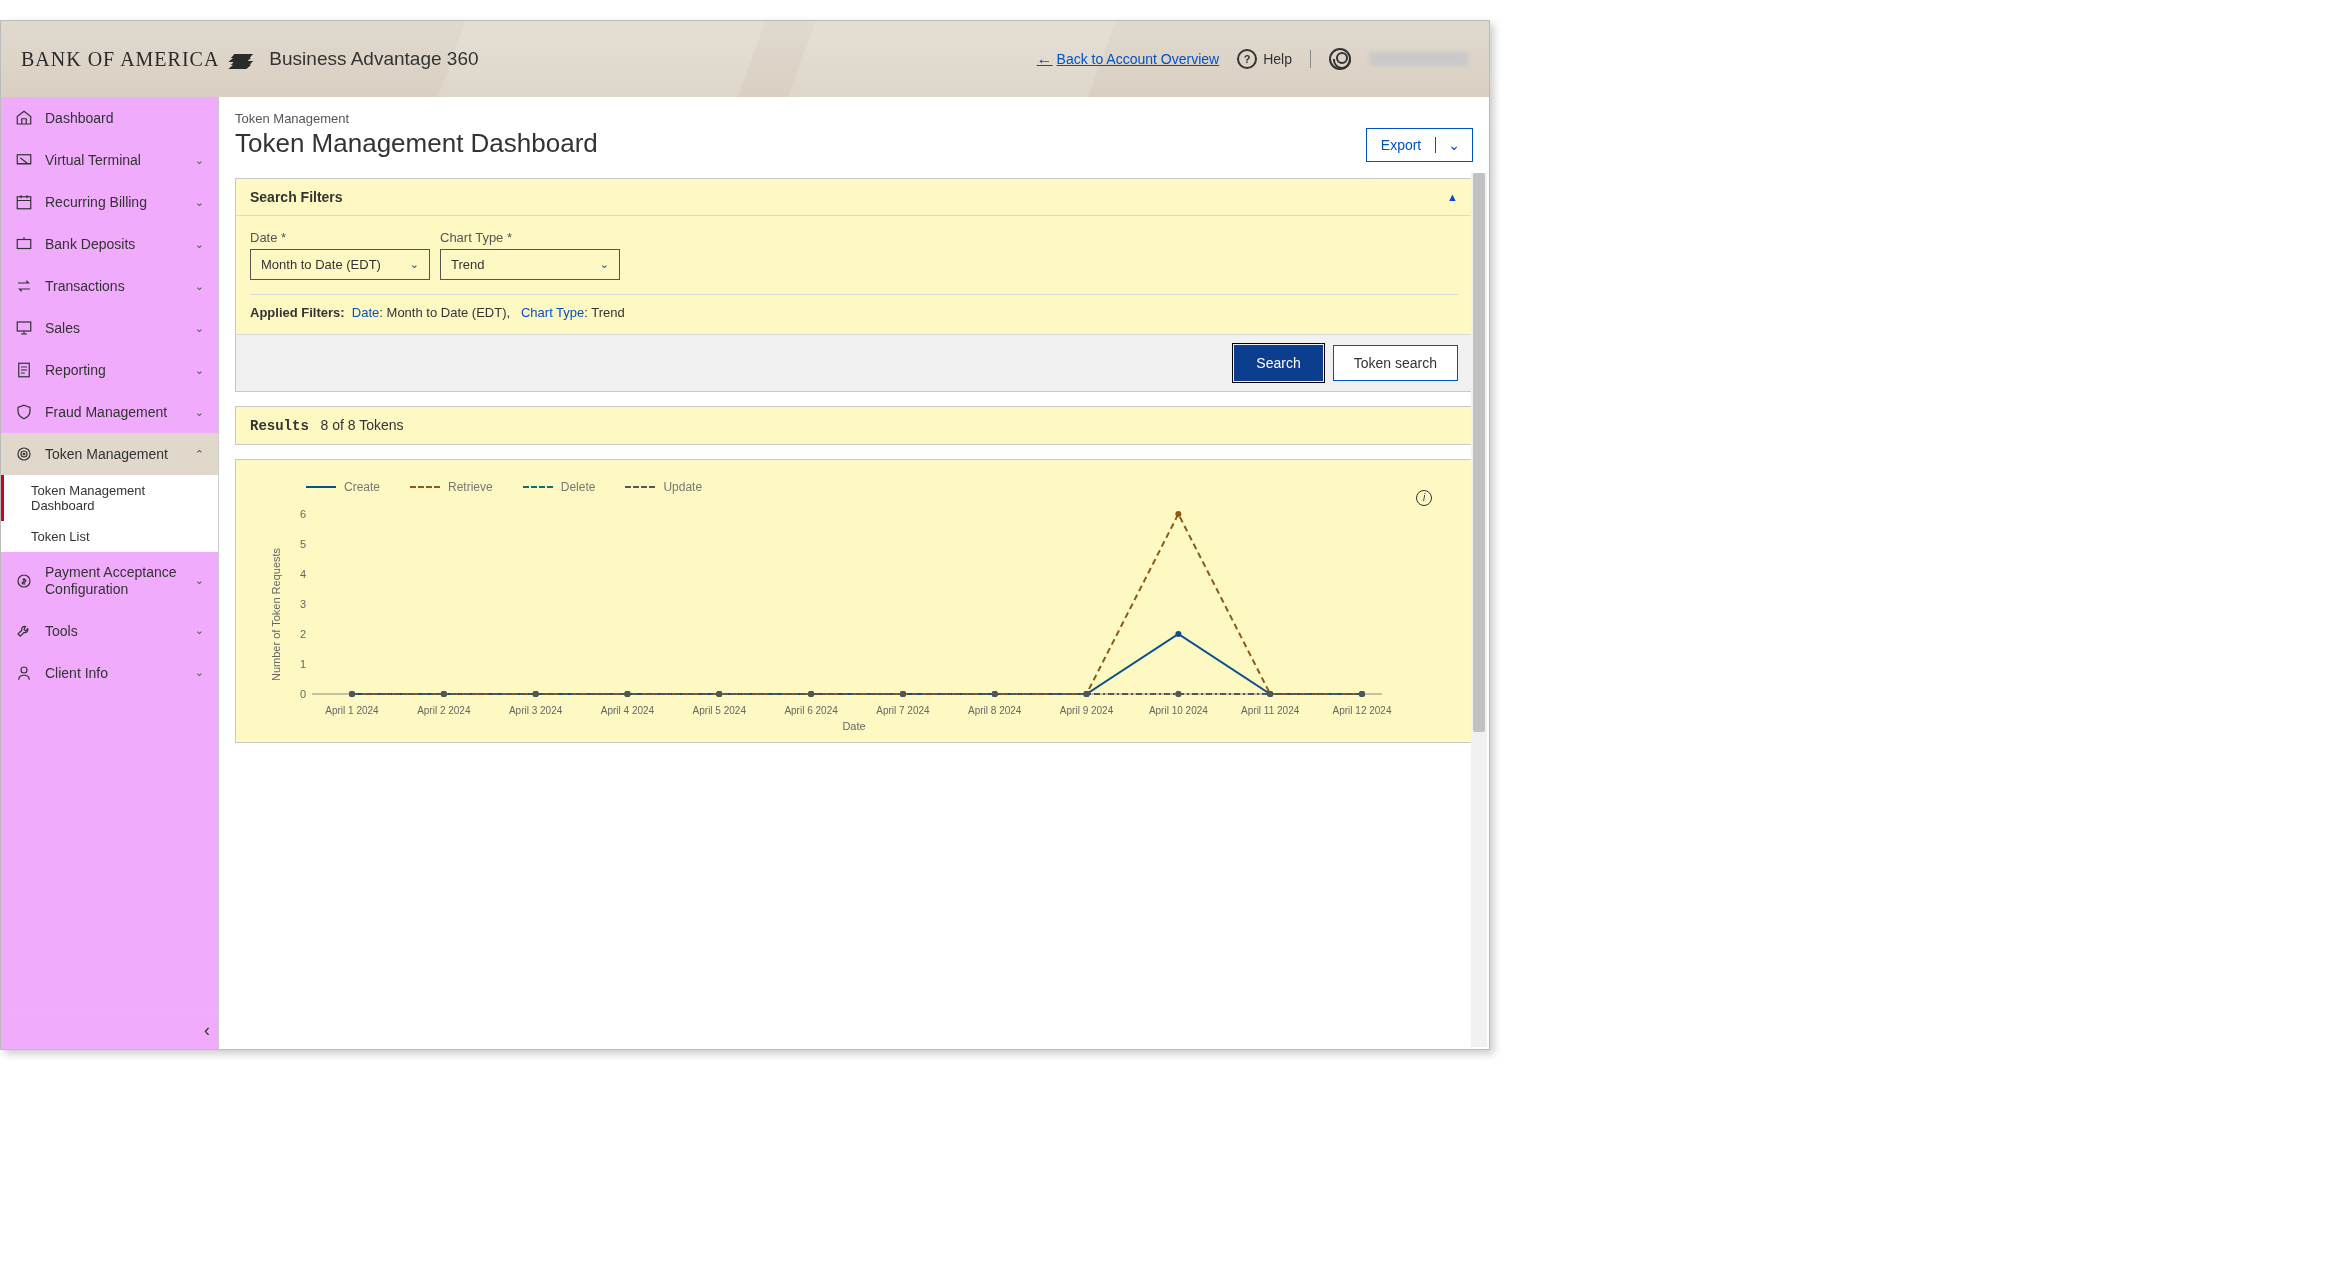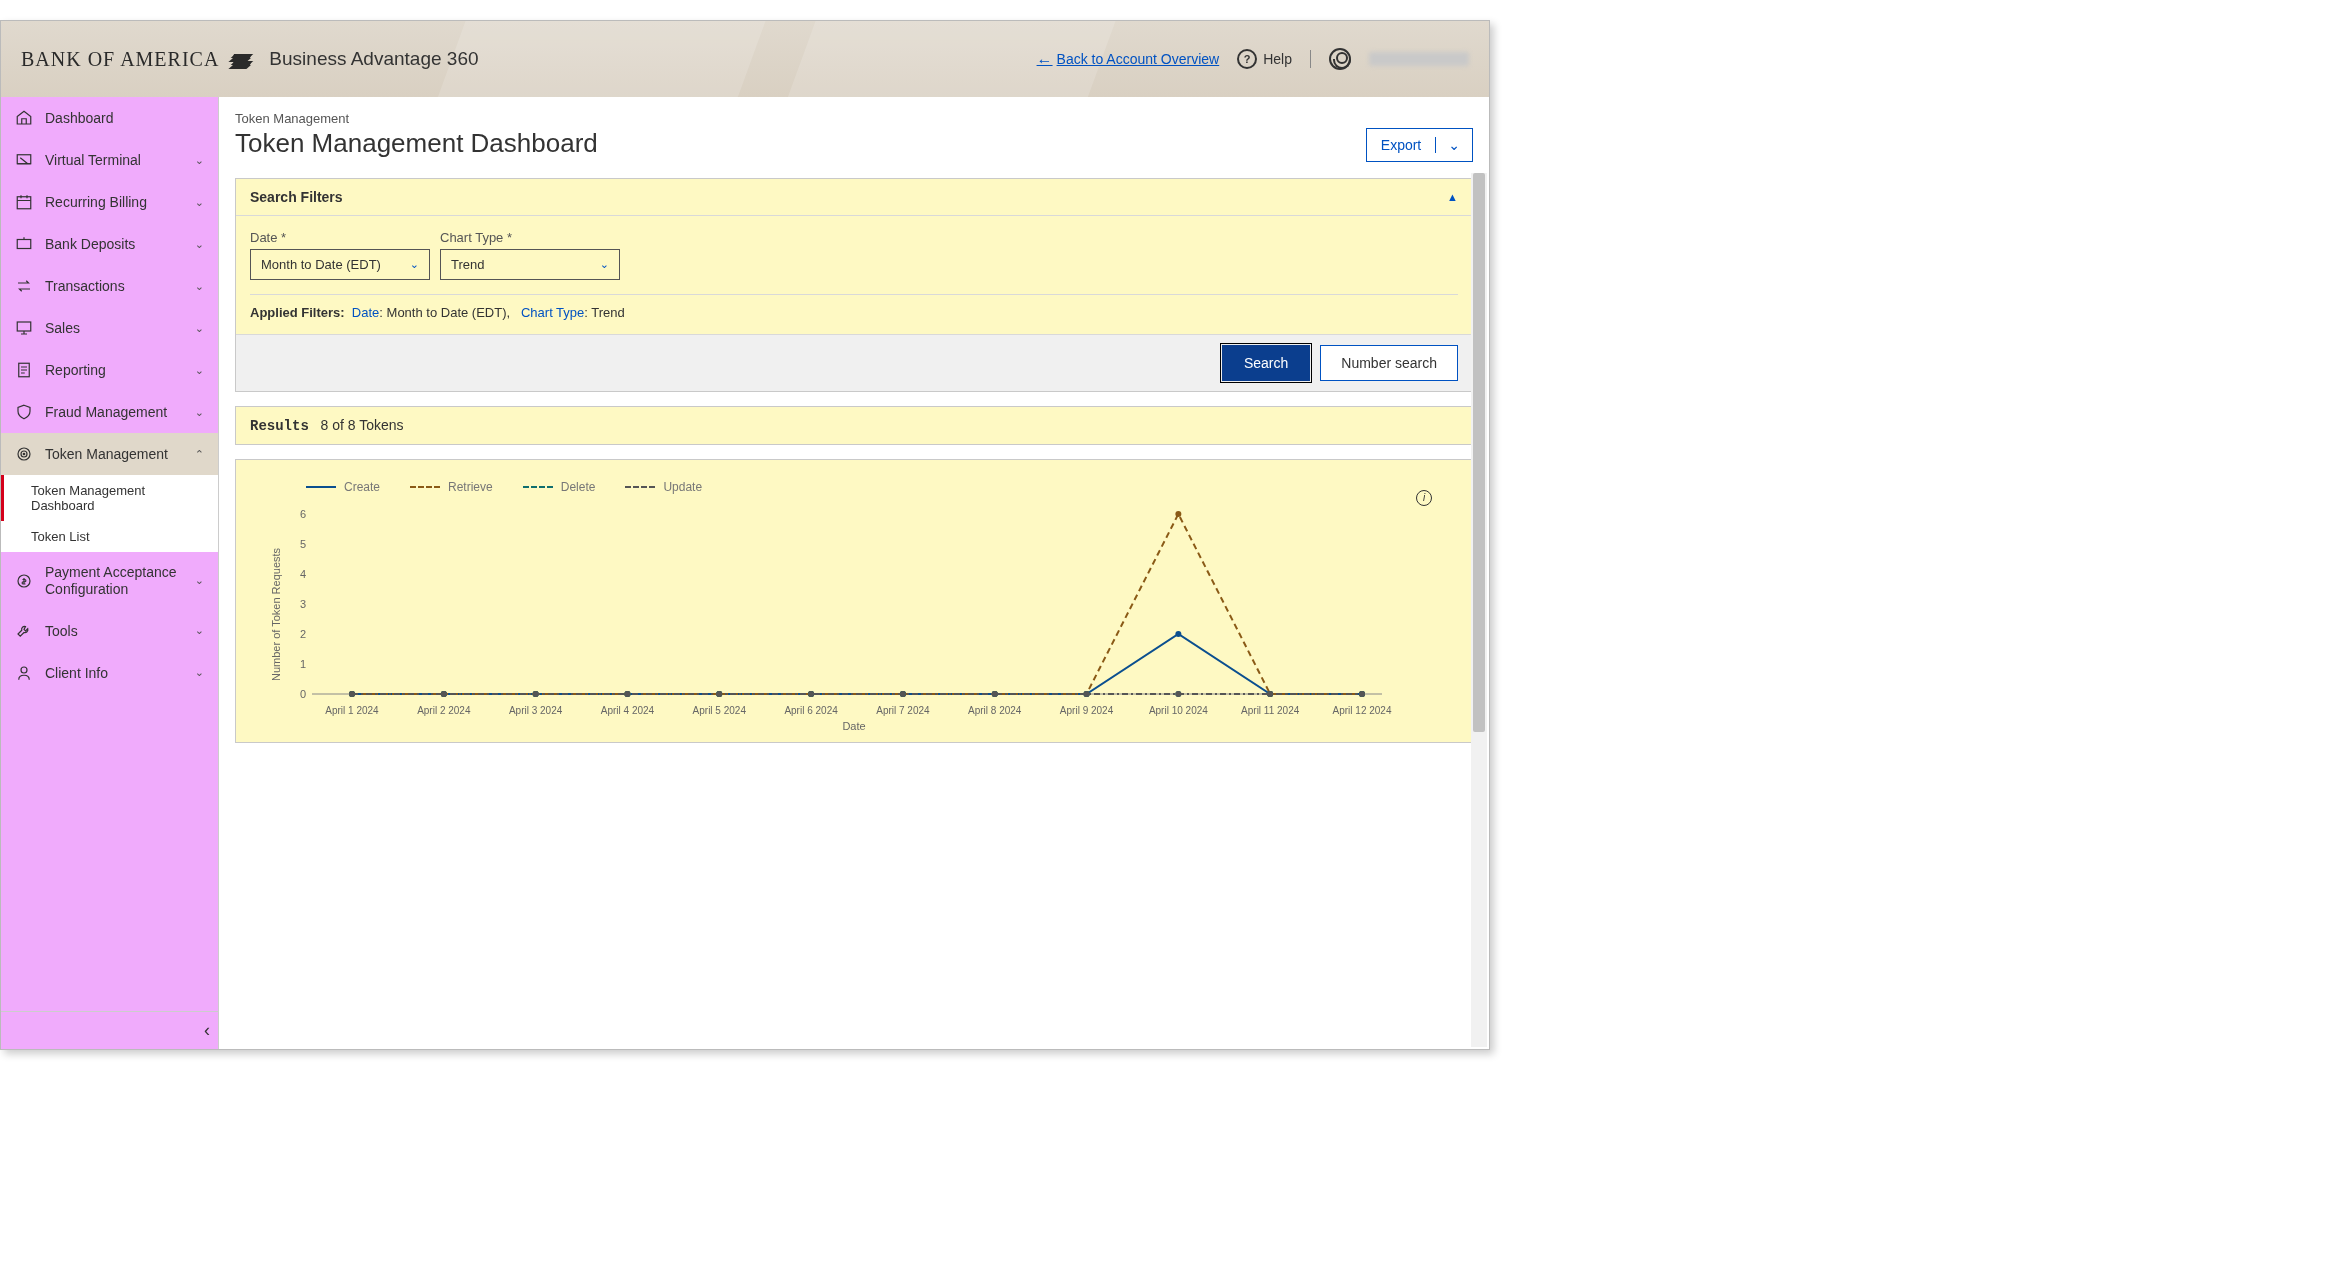--- a/index.html
+++ b/index.html
@@ -275,21 +275,21 @@
           <div class="applied">
             <b>Applied Filters:</b>&nbsp;
             <span class="k">Date</span>: 
             <span>Month to Date (EDT)</span>,&nbsp;&nbsp;
             <span class="k">Chart Type</span>: 
             <span>Trend</span>
           </div>
         </div>
         <div class="action-bar">
           <button class="btn btn-primary">Search</button>
-          <button class="btn btn-outline">Number search</button>
+          <button class="btn btn-outline">Token search</button>
         </div>
       </div>
 
       <div class="panel">
         <div class="results-header">
           <b>Results</b>&nbsp;&nbsp;
           <span>8 of 8 Tokens</span>
         </div>
       </div>
 

